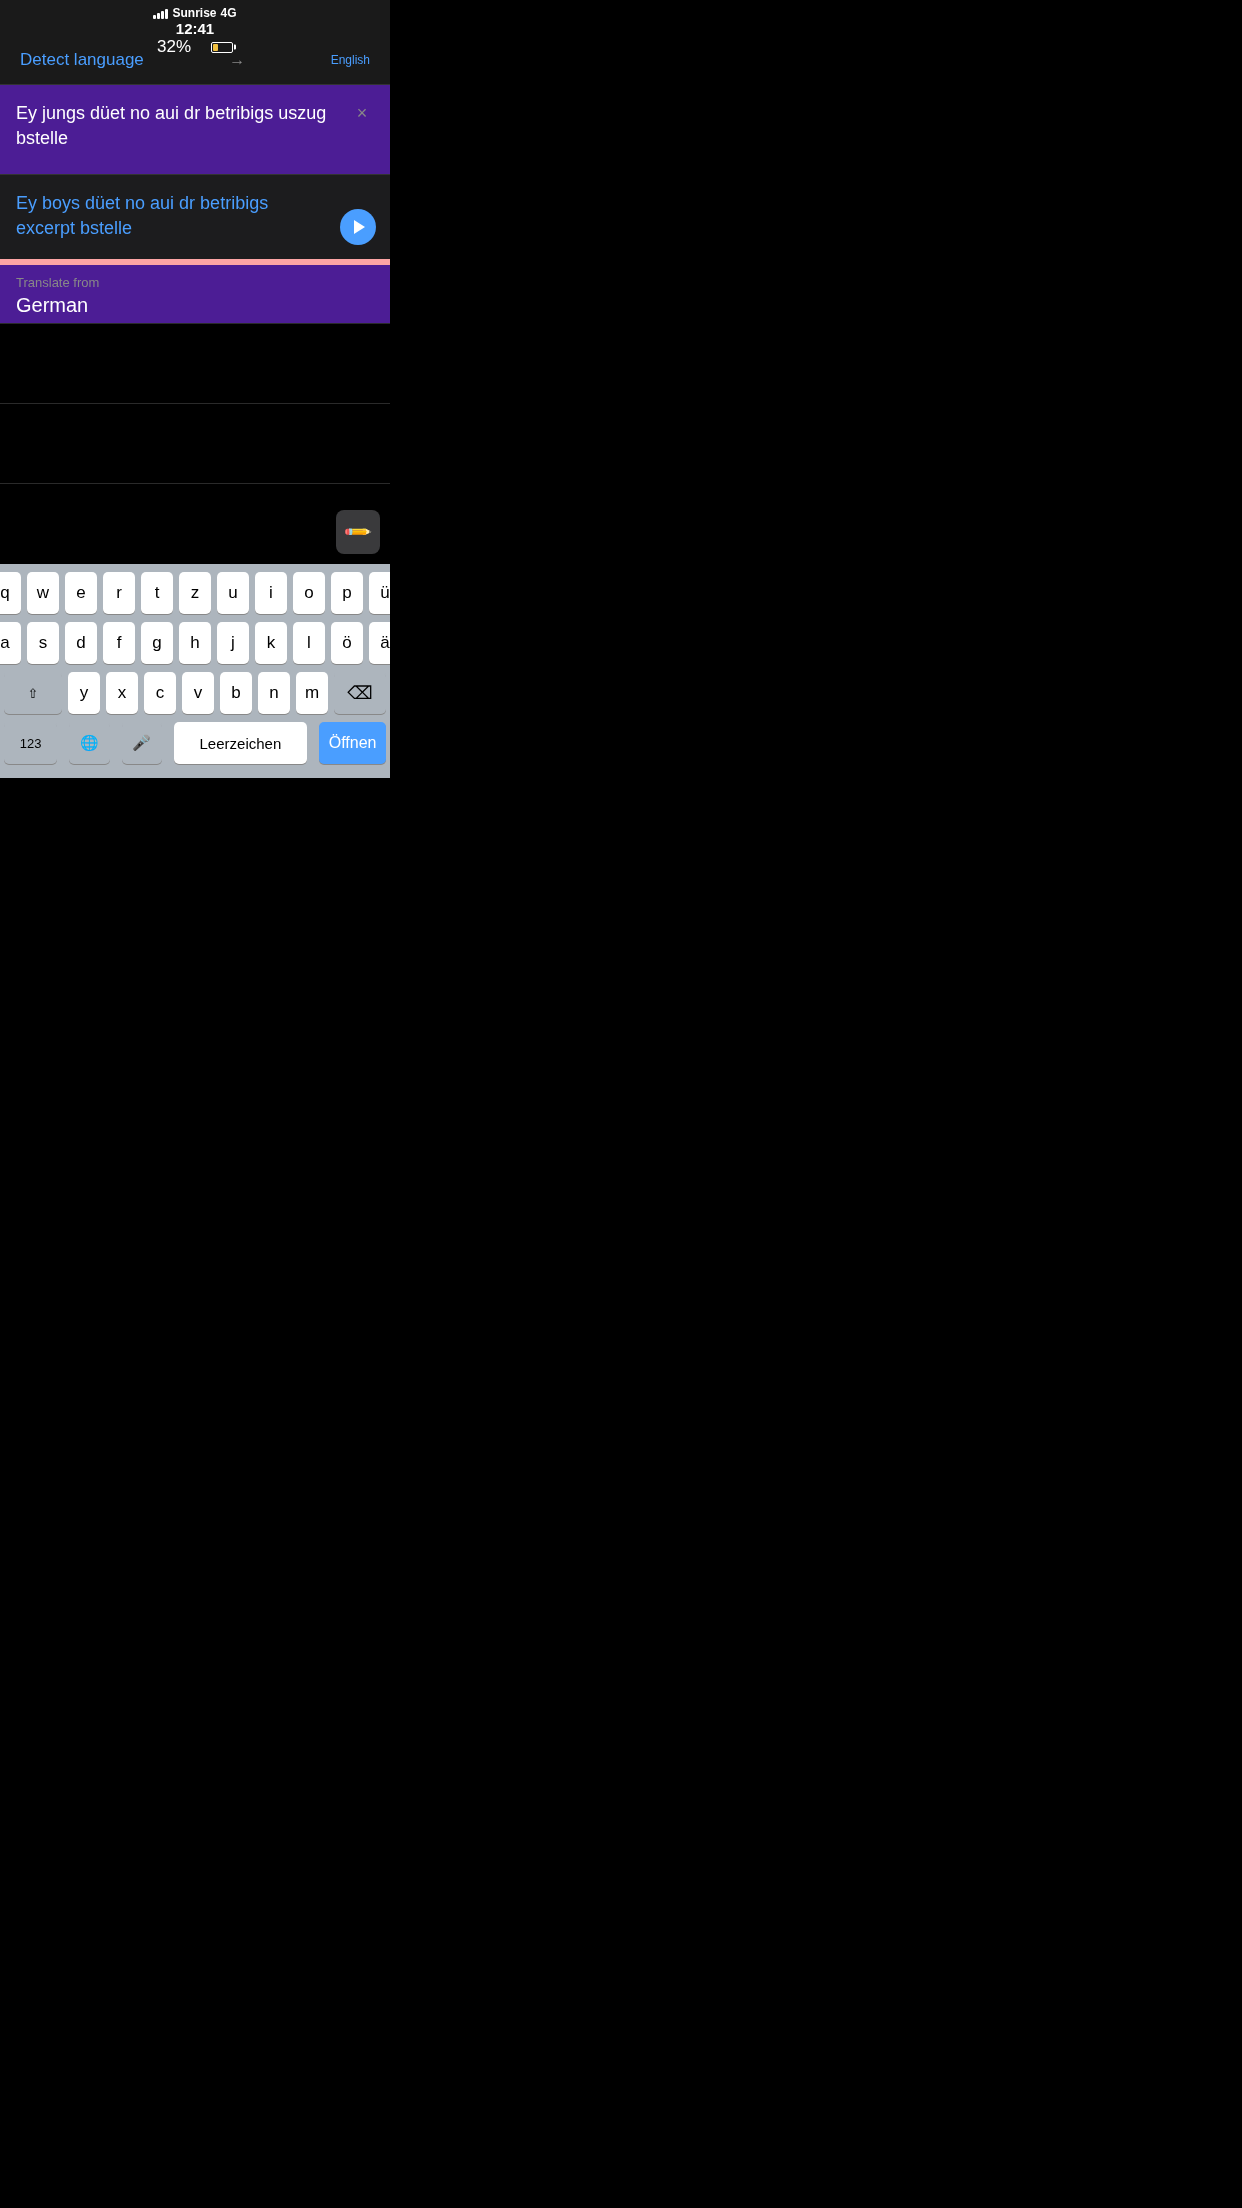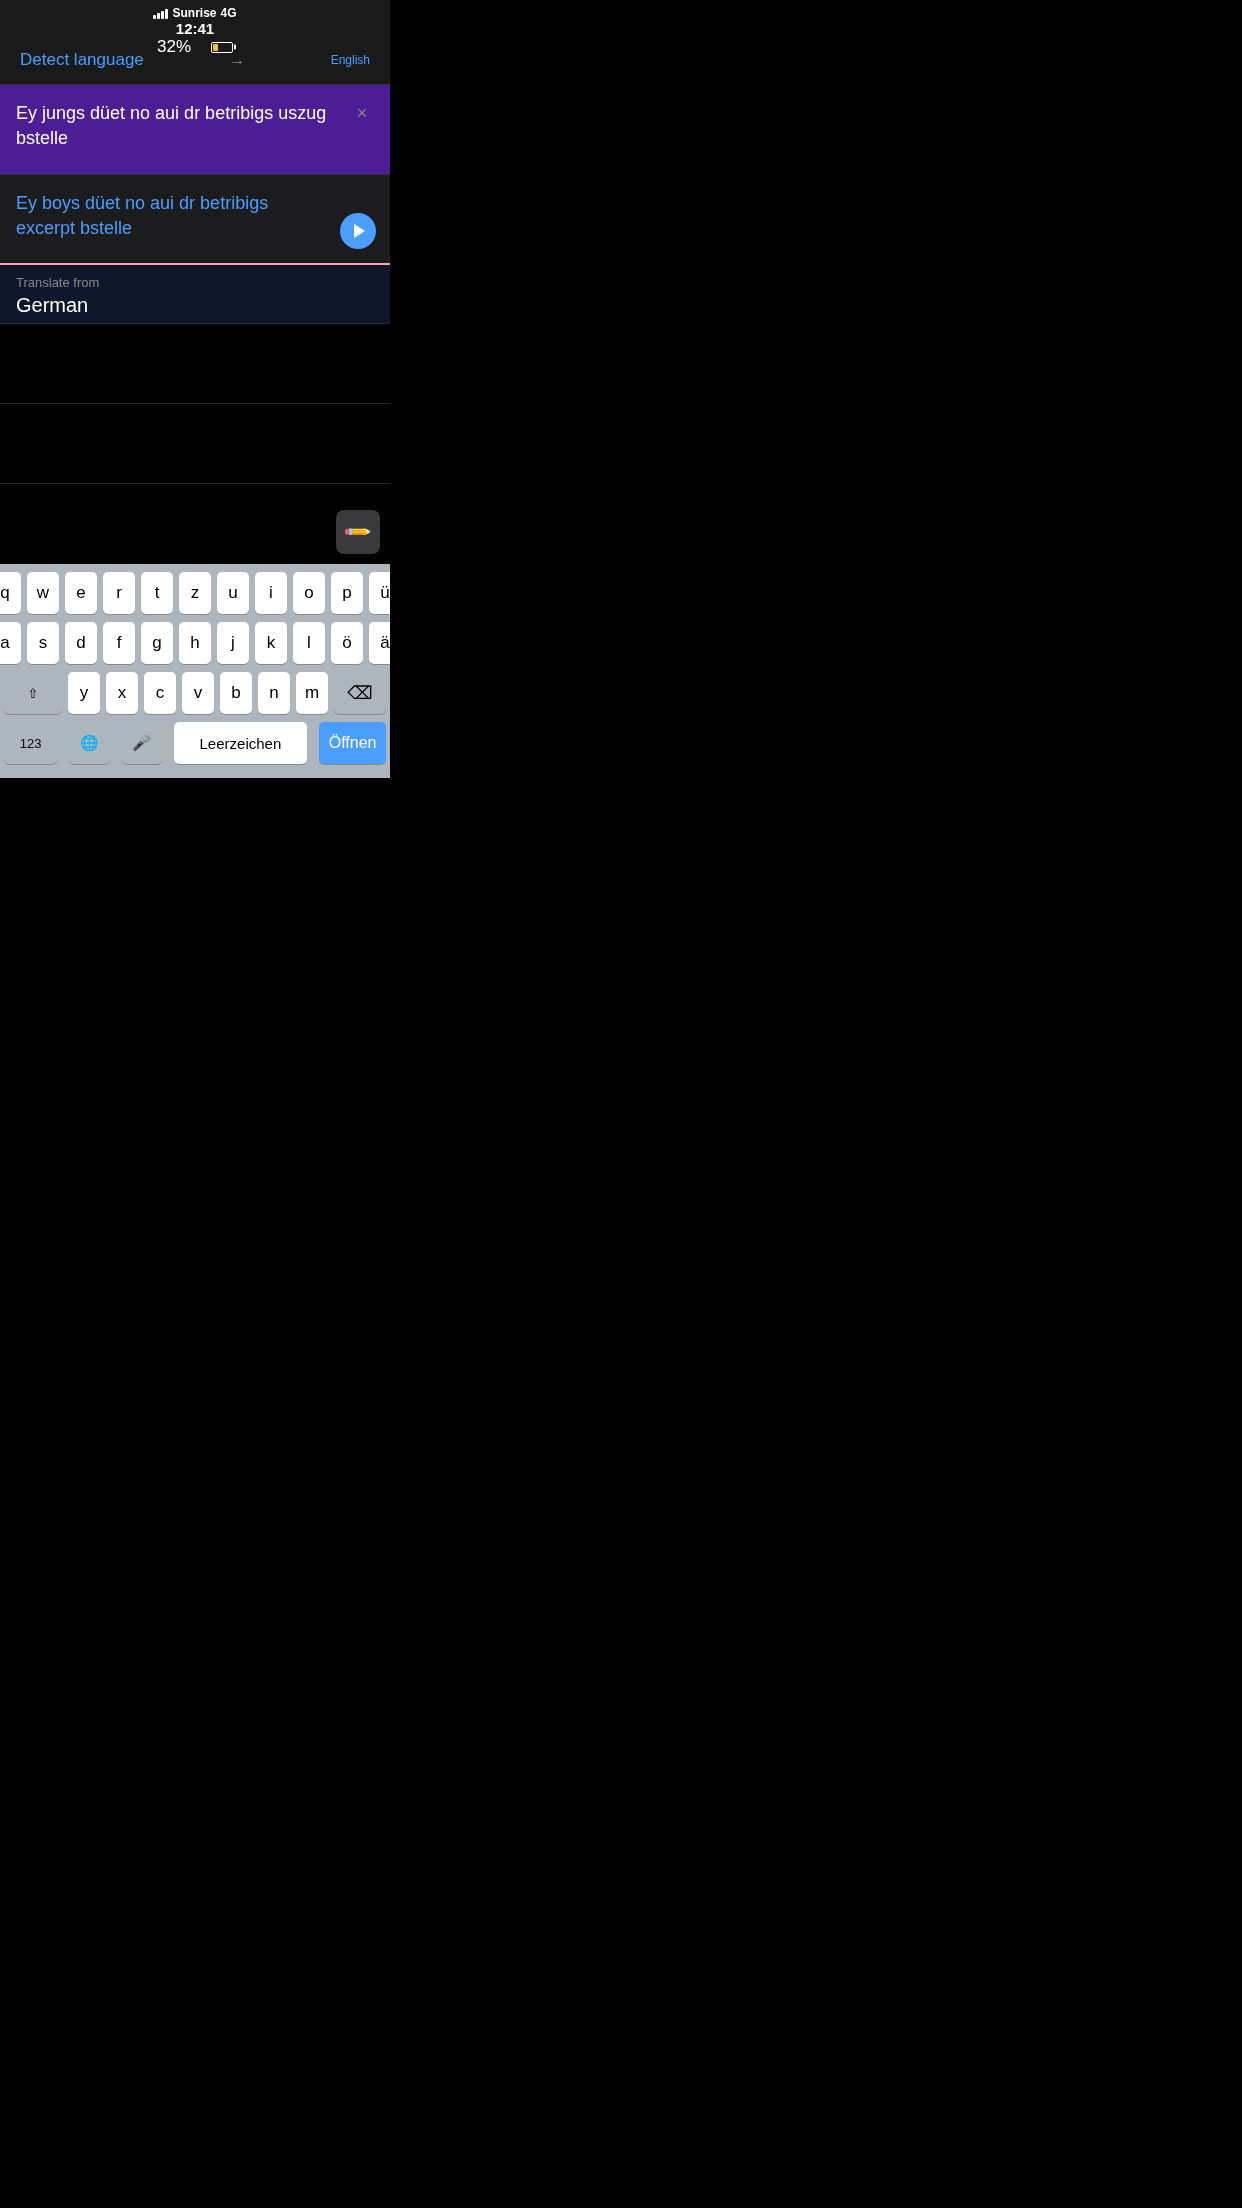--- a/index.html
+++ b/index.html
@@ -132,21 +132,21 @@
       color: #888;
       font-size: 18px;
     }
 
     
     .result-area {
       background: #1c1c1e;
       padding: 16px 16px;
       position: relative;
       min-height: 90px;
-      border-bottom: 2px solid #fca5a5;
+      border-bottom: 6px solid #fca5a5;
     }
     .result-text {
       font-size: 18px;
       color: #4a9eff;
       line-height: 1.4;
       padding-right: 50px;
     }
     .play-btn {
       position: absolute;
       bottom: 14px;
@@ -163,21 +163,21 @@
       width: 0;
       height: 0;
       border-top: 7px solid transparent;
       border-bottom: 7px solid transparent;
       border-left: 11px solid #fff;
       margin-left: 2px;
     }
 
     
     .translate-from-section {
-      background: #0f172a;
+      background: #4c1d95;
       padding: 10px 16px 6px;
       border-bottom: 1px solid #2a2a2a;
     }
     .translate-from-label {
       font-size: 13px;
       color: #888;
       margin-bottom: 4px;
     }
     .translate-from-lang {
       font-size: 20px;

